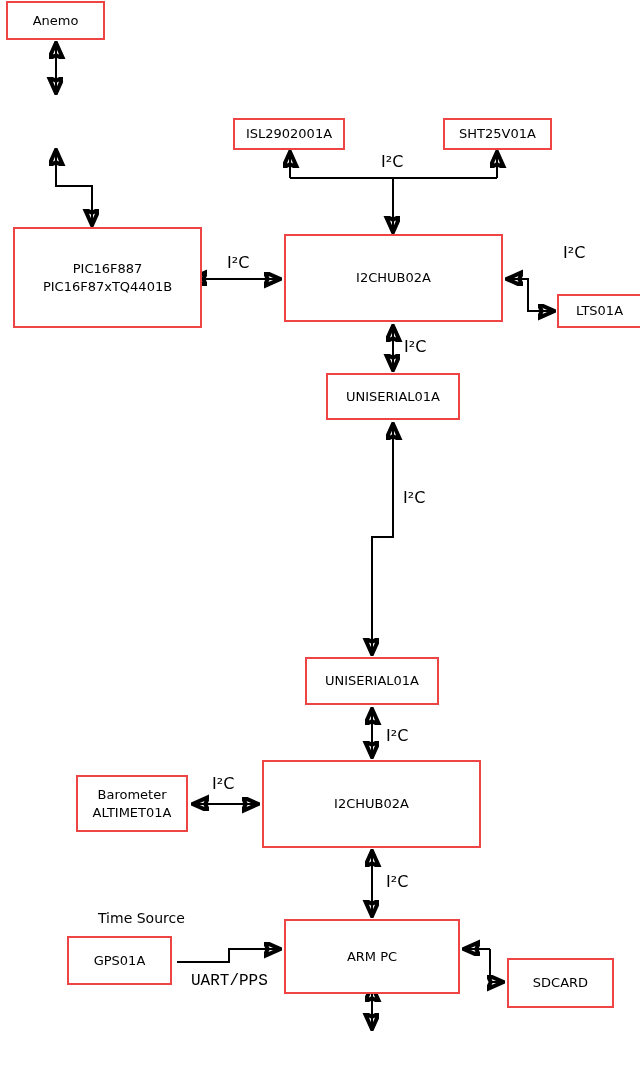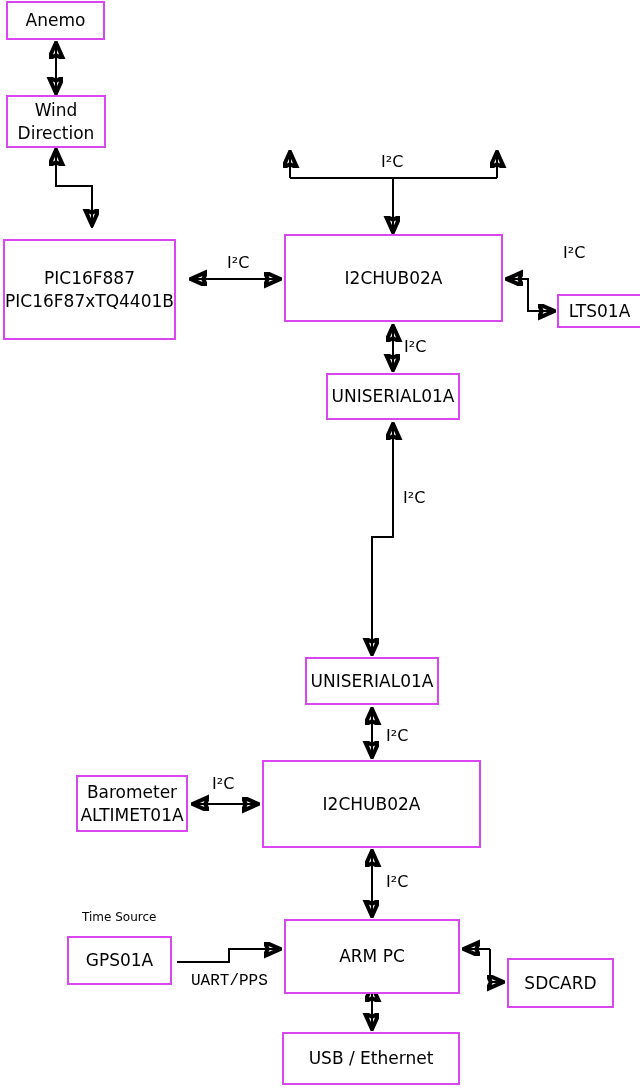--- a/index.html
+++ b/index.html
@@ -11,45 +11,46 @@
     position: relative;
     width: 640px;
     height: 1089px;
     background: #ffffff;
     font-family: "DejaVu Sans", "Liberation Sans", sans-serif;
     overflow: hidden;
   }
   .node {
     position: absolute;
     box-sizing: border-box;
-    border: 2px solid #d946ef;
+    border: 2px solid #ef4444;
     background: #ffffff;
     display: flex;
     align-items: center;
     justify-content: center;
     text-align: center;
     color: #000000;
-    font-size: 17px;
+    font-size: 13px;
     line-height: 1.35;
     z-index: 3;
     white-space: pre-line;
   }
   .edge-label {
     position: absolute;
     font-size: 16px;
     color: #000000;
     z-index: 4;
     white-space: nowrap;
   }
   .free-label {
     position: absolute;
-    font-size: 12px;
+    font-size: 14px;
     color: #000000;
     z-index: 4;
     white-space: nowrap;
+    margin-left: 16px;
   }
   svg.wires {
     position: absolute;
     left: 0;
     top: 0;
     width: 640px;
     height: 1089px;
     z-index: 1;
   }
   svg.wires line, svg.wires path, svg.wires polyline {
@@ -106,48 +107,47 @@
 
     <polyline points="490,949 490,949 465,949" marker-end="url(#ah)"></polyline>
     <polyline points="490,949 490,982 502,982" marker-end="url(#ah)"></polyline>
 
     <line x1="372" y1="987" x2="372" y2="1028" marker-end="url(#ah)"></line>
     <line x1="372" y1="1028" x2="372" y2="987" marker-end="url(#ah)"></line>
   </svg>
 
   <div class="node" style="left:6px; top:1px; width:99px; height:39px;">Anemo</div>
 
-  <div class="node" style="left:6px; top:95px; width:100px; height:53px;">Wind
-Direction</div>
 
-  <div class="node" style="left:3px; top:227px; width:173px; height:101px;margin-top:12px;">PIC16F887
+  <div class="node" style="left:13px; top:227px; width:189px; height:101px;">PIC16F887
 PIC16F87xTQ4401B</div>
 
+  <div class="node" style="left:233px; top:118px; width:112px; height:32px;">ISL2902001A</div>
 
+  <div class="node" style="left:443px; top:118px; width:109px; height:32px;">SHT25V01A</div>
 
   <div class="node" style="left:284px; top:234px; width:219px; height:88px;">I2CHUB02A</div>
 
   <div class="node" style="left:557px; top:294px; width:85px; height:34px;">LTS01A</div>
 
   <div class="node" style="left:326px; top:373px; width:134px; height:47px;">UNISERIAL01A</div>
 
   <div class="node" style="left:305px; top:657px; width:134px; height:48px;">UNISERIAL01A</div>
 
   <div class="node" style="left:76px; top:775px; width:112px; height:57px;">Barometer
 ALTIMET01A</div>
 
   <div class="node" style="left:262px; top:760px; width:219px; height:88px;">I2CHUB02A</div>
 
   <div class="node" style="left:67px; top:936px; width:105px; height:49px;text-align:right;">GPS01A</div>
 
   <div class="node" style="left:284px; top:919px; width:176px; height:75px;">ARM PC</div>
 
   <div class="node" style="left:507px; top:958px; width:107px; height:50px;text-align:right;">SDCARD</div>
 
-  <div class="node" style="left:282px; top:1032px; width:178px; height:53px;">USB / Ethernet</div>
 
   <div class="edge-label" style="left:381px; top:152px;">I²C</div>
 
   <div class="edge-label" style="left:227px; top:253px;">I²C</div>
 
   <div class="edge-label" style="left:563px; top:243px;">I²C</div>
 
   <div class="edge-label" style="left:404px; top:337px;">I²C</div>
 
   <div class="edge-label" style="left:403px; top:488px;">I²C</div>

